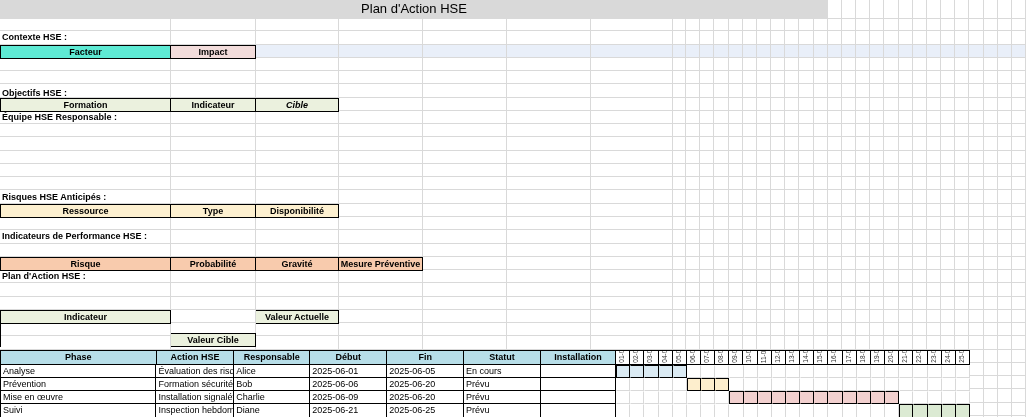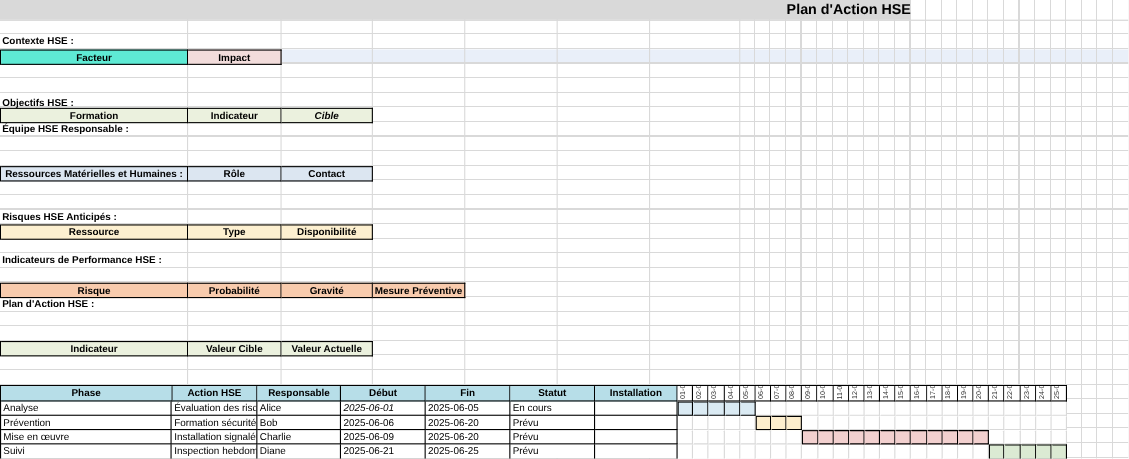--- a/index.html
+++ b/index.html
@@ -8,21 +8,21 @@
   
   .bluefill{position:absolute;left:255px;top:44.5px;width:771px;height:13.3px;z-index:0;}
   .hgrid{position:absolute;left:0;top:18px;width:1026px;height:399px;z-index:1;pointer-events:none;
          background:repeating-linear-gradient(to bottom,transparent 0,transparent 12.2667px,#d9d9d9 12.2667px,#d9d9d9 13.2667px);}
   .hline18{position:absolute;top:18px;left:0;width:1026px;height:1px;background:#d9d9d9;z-index:1;}
   .vgrid-right{position:absolute;left:672px;top:0;width:354px;height:417px;z-index:1;pointer-events:none;
          background:repeating-linear-gradient(to right,transparent 0,transparent 13.16px,#d9d9d9 13.16px,#d9d9d9 14.16px);}
   .vline{position:absolute;top:0;width:1px;height:417px;background:#d9d9d9;z-index:1;}
   
   .title{position:absolute;left:0;top:0;width:828px;height:18px;line-height:18px;
-         text-align:right;font-weight:bold;font-size:13px;z-index:2;}
+         text-align:center;font-weight:normal;font-size:13px;z-index:2;}
   
   .label{position:absolute;left:2px;height:13.3px;line-height:13.6px;font-weight:bold;
          font-size:9px;white-space:nowrap;z-index:2;}
   
   .hrow{position:absolute;display:flex;border-left:1px solid #000;z-index:2;}
   .hcell{box-sizing:border-box;height:14px;border:1px solid #000;border-left:none;
          font-weight:bold;font-size:9px;line-height:12px;text-align:center;
          overflow:hidden;white-space:nowrap;}
   .w-a{width:170px}.w-b{width:85px}.w-c{width:83px}.w-d{width:84px}
   
@@ -74,42 +74,37 @@
     <div class="hcell w-a" style="background: #5eead4;">Facteur</div>
     <div class="hcell w-b" style="background: rgb(242, 220, 219);">Impact</div>
   </div>
 
   <div class="hrow" style="top:97.6px;left:0">
     <div class="hcell w-a" style="background: rgb(235, 241, 222);">Formation</div>
     <div class="hcell w-b" style="background: rgb(235, 241, 222);">Indicateur</div>
     <div class="hcell w-c" style="background: rgb(235, 241, 222); font-style: italic;">Cible</div>
   </div>
 
-  <div class="hrow" style="top:150.7px;left:0">
-    <div class="hcell w-a" style="background: rgb(220, 230, 241);">Ressources Matérielles et Humaines :</div>
-    <div class="hcell w-b" style="background: rgb(220, 230, 241);">Rôle</div>
-    <div class="hcell w-c" style="background: rgb(220, 230, 241);">Contact</div>
-  </div>
 
   <div class="hrow" style="top:203.8px;left:0">
     <div class="hcell w-a" style="background: rgb(253, 240, 208);">Ressource</div>
     <div class="hcell w-b" style="background: rgb(253, 240, 208);">Type</div>
     <div class="hcell w-c" style="background: rgb(253, 240, 208);">Disponibilité</div>
   </div>
 
   <div class="hrow" style="top:256.9px;left:0">
     <div class="hcell w-a" style="background: rgb(248, 203, 173);">Risque</div>
     <div class="hcell w-b" style="background: rgb(248, 203, 173);">Probabilité</div>
     <div class="hcell w-c" style="background: rgb(248, 203, 173);">Gravité</div>
     <div class="hcell w-d" style="background: rgb(248, 203, 173);">Mesure Préventive</div>
   </div>
 
   <div class="hrow" style="top:309.9px;left:0">
     <div class="hcell w-a" style="background: rgb(235, 241, 222);">Indicateur</div>
-    <div class="hcell w-b" style="background: rgb(235, 241, 222);">Valeur Cible</div>
+    <div class="hcell w-b" style="background: rgb(235, 241, 222); margin-top: 23px;">Valeur Cible</div>
     <div class="hcell w-c" style="background: rgb(235, 241, 222);">Valeur Actuelle</div>
   </div>
 
   <div class="atable">
     <div class="arow header">
       <div class="acell" style="width: 170px; background: rgb(183, 222, 232);">Phase</div>
       <div class="acell" style="width: 85px; background: rgb(183, 222, 232);">Action HSE</div>
       <div class="acell" style="width: 83px; background: rgb(183, 222, 232);">Responsable</div>
       <div class="acell" style="width: 84px; background: rgb(183, 222, 232);">Début</div>
       <div class="acell" style="width: 84px; background: rgb(183, 222, 232);">Fin</div>
@@ -191,21 +186,21 @@
           <div class="gcell">
             <span class="vtext">25-06</span>
           </div>
         </div>
     </div>
     <div id="atable-body">
         <div class="arow">
           <div class="acell" style="width: 170px;">Analyse</div>
           <div class="acell" style="width: 85px;">Évaluation des risques</div>
           <div class="acell" style="width: 83px;">Alice</div>
-          <div class="acell" style="width: 84px; font-style: italic;">2025-06-01</div>
+          <div class="acell" style="width: 84px;">2025-06-01</div>
           <div class="acell" style="width: 84px;">2025-06-05</div>
           <div class="acell" style="width: 84px;">En cours</div>
           <div class="acell" style="width: 82px;"></div>
           <div class="gdata filled" style="background: rgb(218, 234, 243);"></div>
           <div class="gdata filled" style="background: rgb(218, 234, 243);"></div>
           <div class="gdata filled" style="background: rgb(218, 234, 243);"></div>
           <div class="gdata filled" style="background: rgb(218, 234, 243);"></div>
           <div class="gdata filled" style="background: rgb(218, 234, 243);"></div>
           <div class="gdata"></div>
           <div class="gdata"></div>

